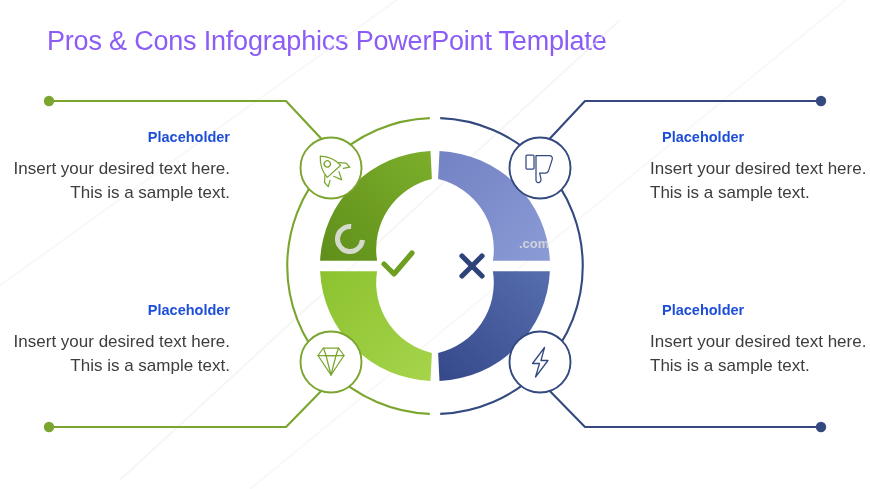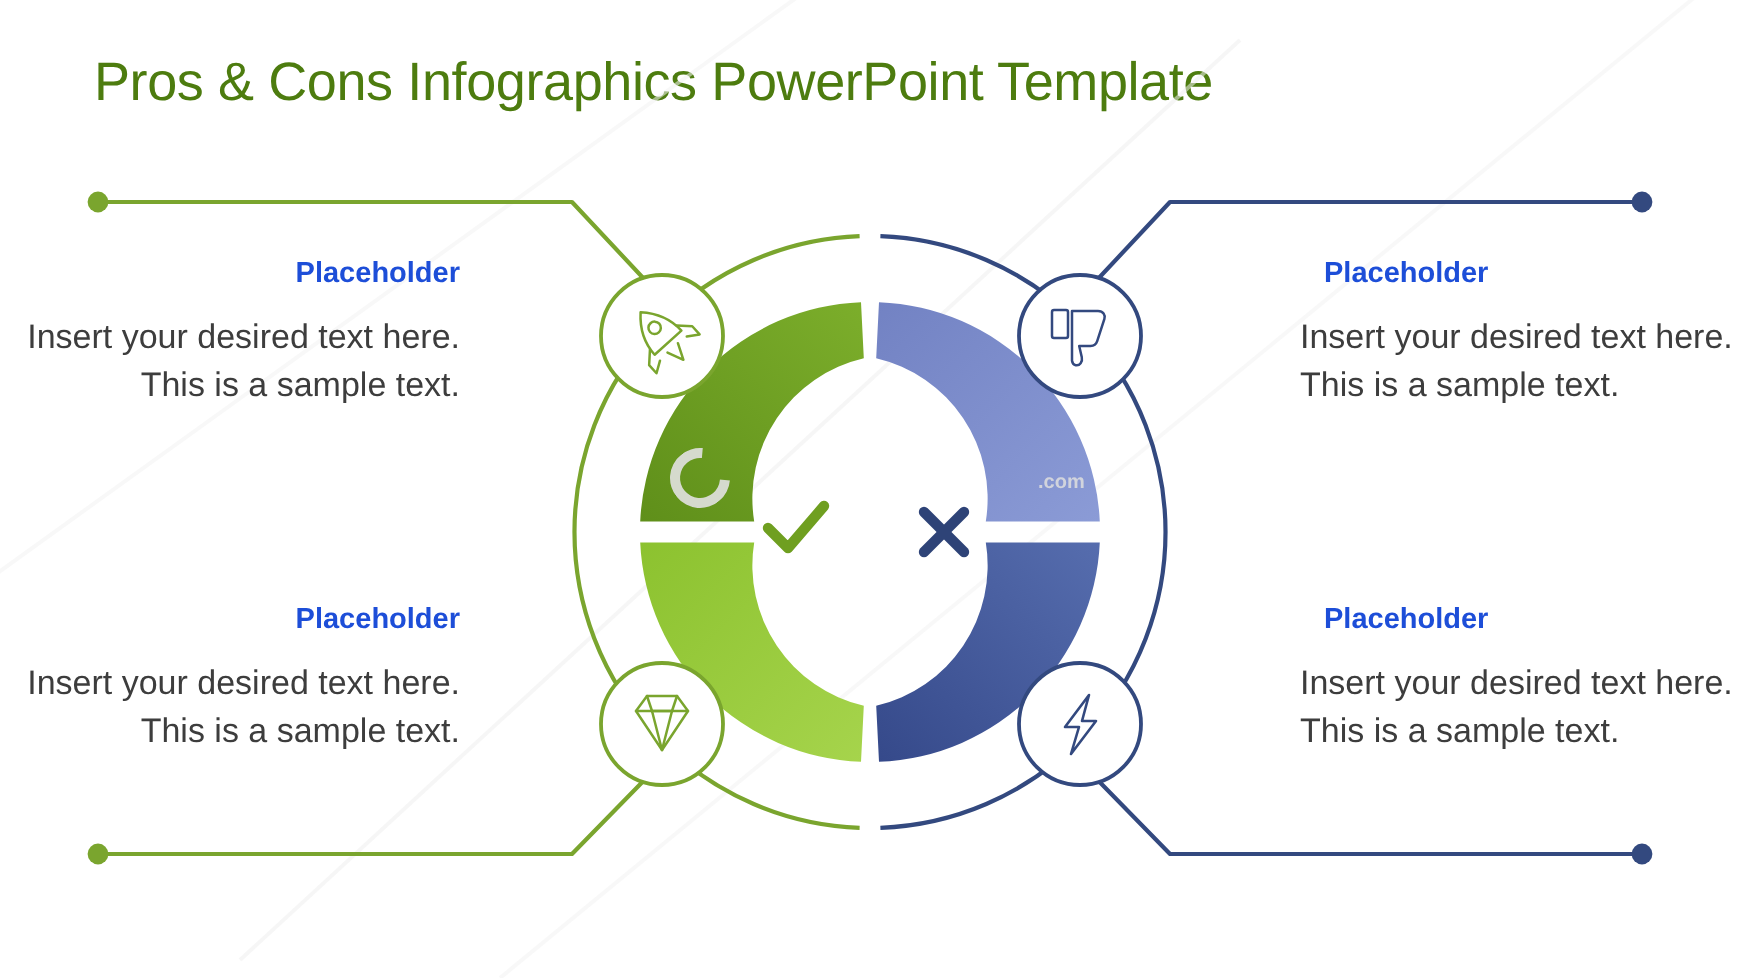--- a/index.html
+++ b/index.html
@@ -20,21 +20,21 @@
     overflow: hidden;
   }
 
   
   #slide-title {
     position: absolute;
     left: 47px;
     top: 26px;
     font-size: 27px;
     font-weight: 400;
-    color: #4d7c0f;
+    color: #8b5cf6;
     letter-spacing: -0.2px;
     white-space: nowrap;
     font-family: "Liberation Sans", sans-serif;
   }
 
   
   .text-block {
     position: absolute;
     width: 230px;
   }
@@ -86,21 +86,21 @@
     font-weight: bold;
     color: rgba(225,225,225,0.88);
     letter-spacing: -0.6px;
     line-height: 34px;
     font-family: "Liberation Sans", sans-serif;
   }
   #watermark .wm-suffix {
     position: absolute;
     left: 186px;
     top: 14px;
-    font-size: 10px;
+    font-size: 13px;
     font-weight: bold;
     color: rgba(222,222,222,0.85);
     font-family: "Liberation Sans", sans-serif;
   }
   #watermark .wm-mark {
     position: absolute;
     left: 2px;
     top: 2px;
     width: 30px;
     height: 30px;

